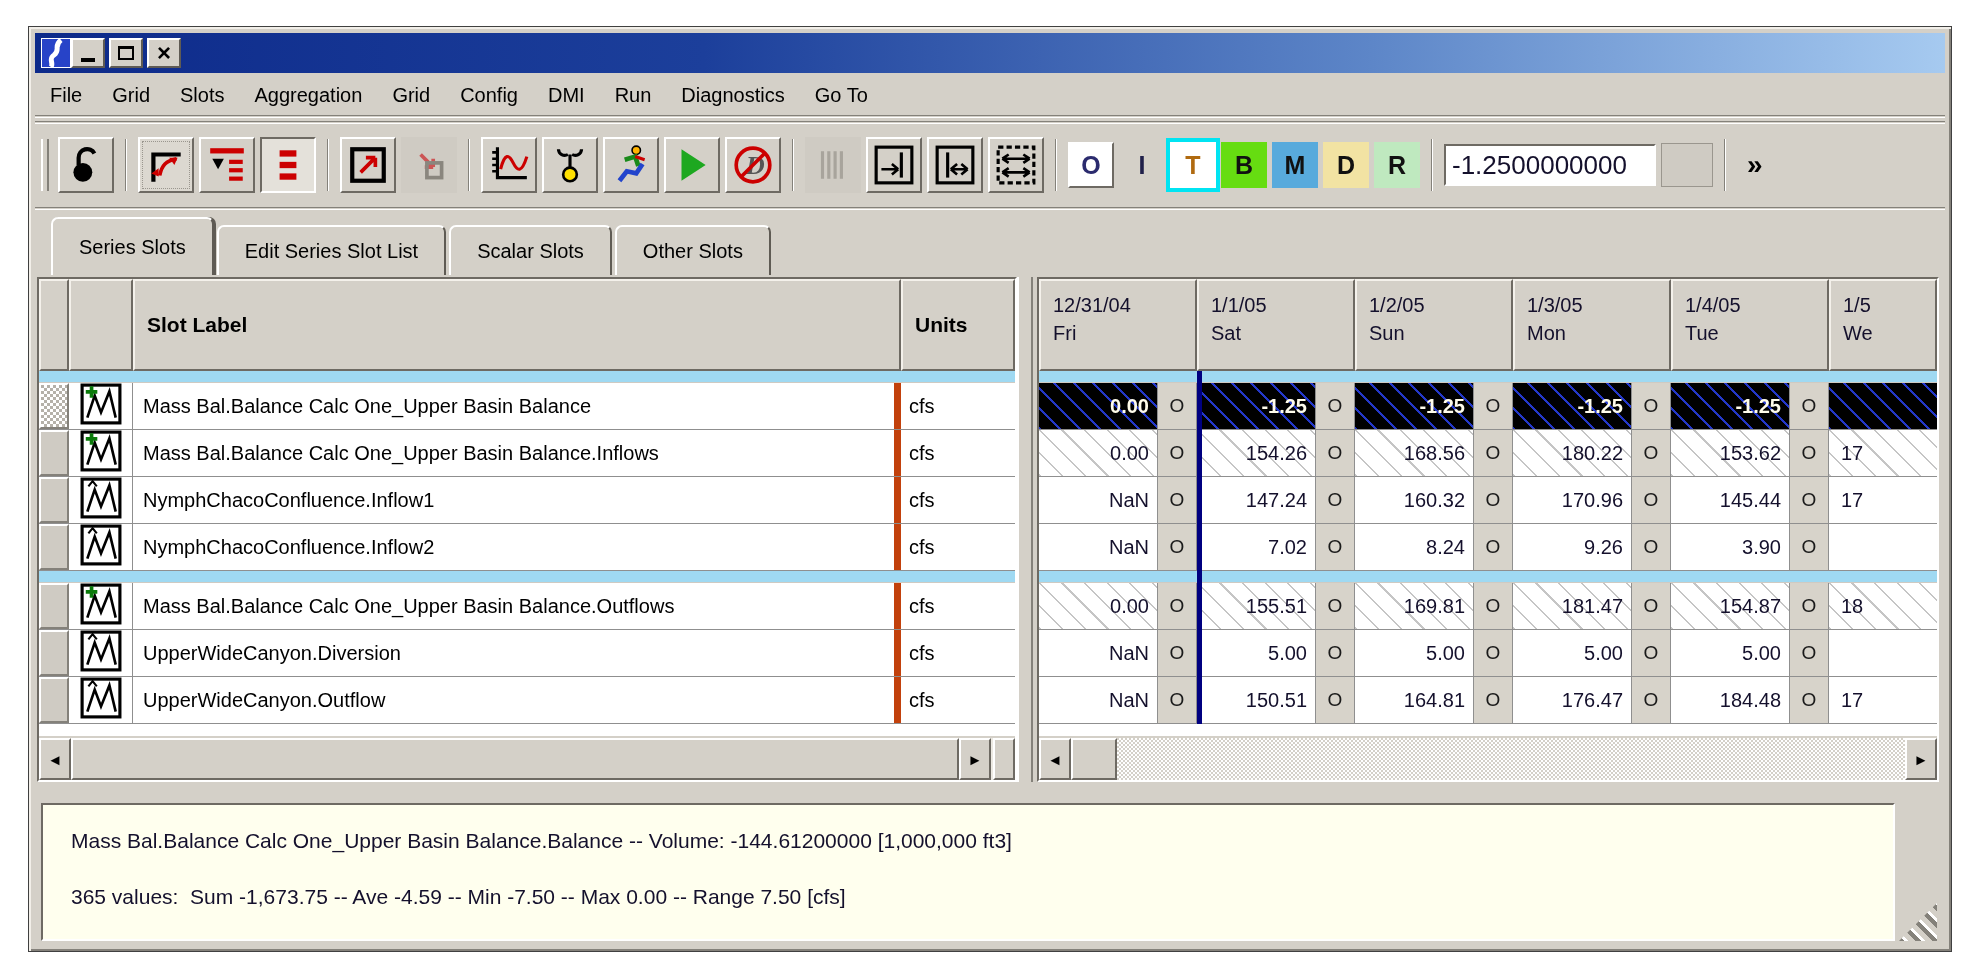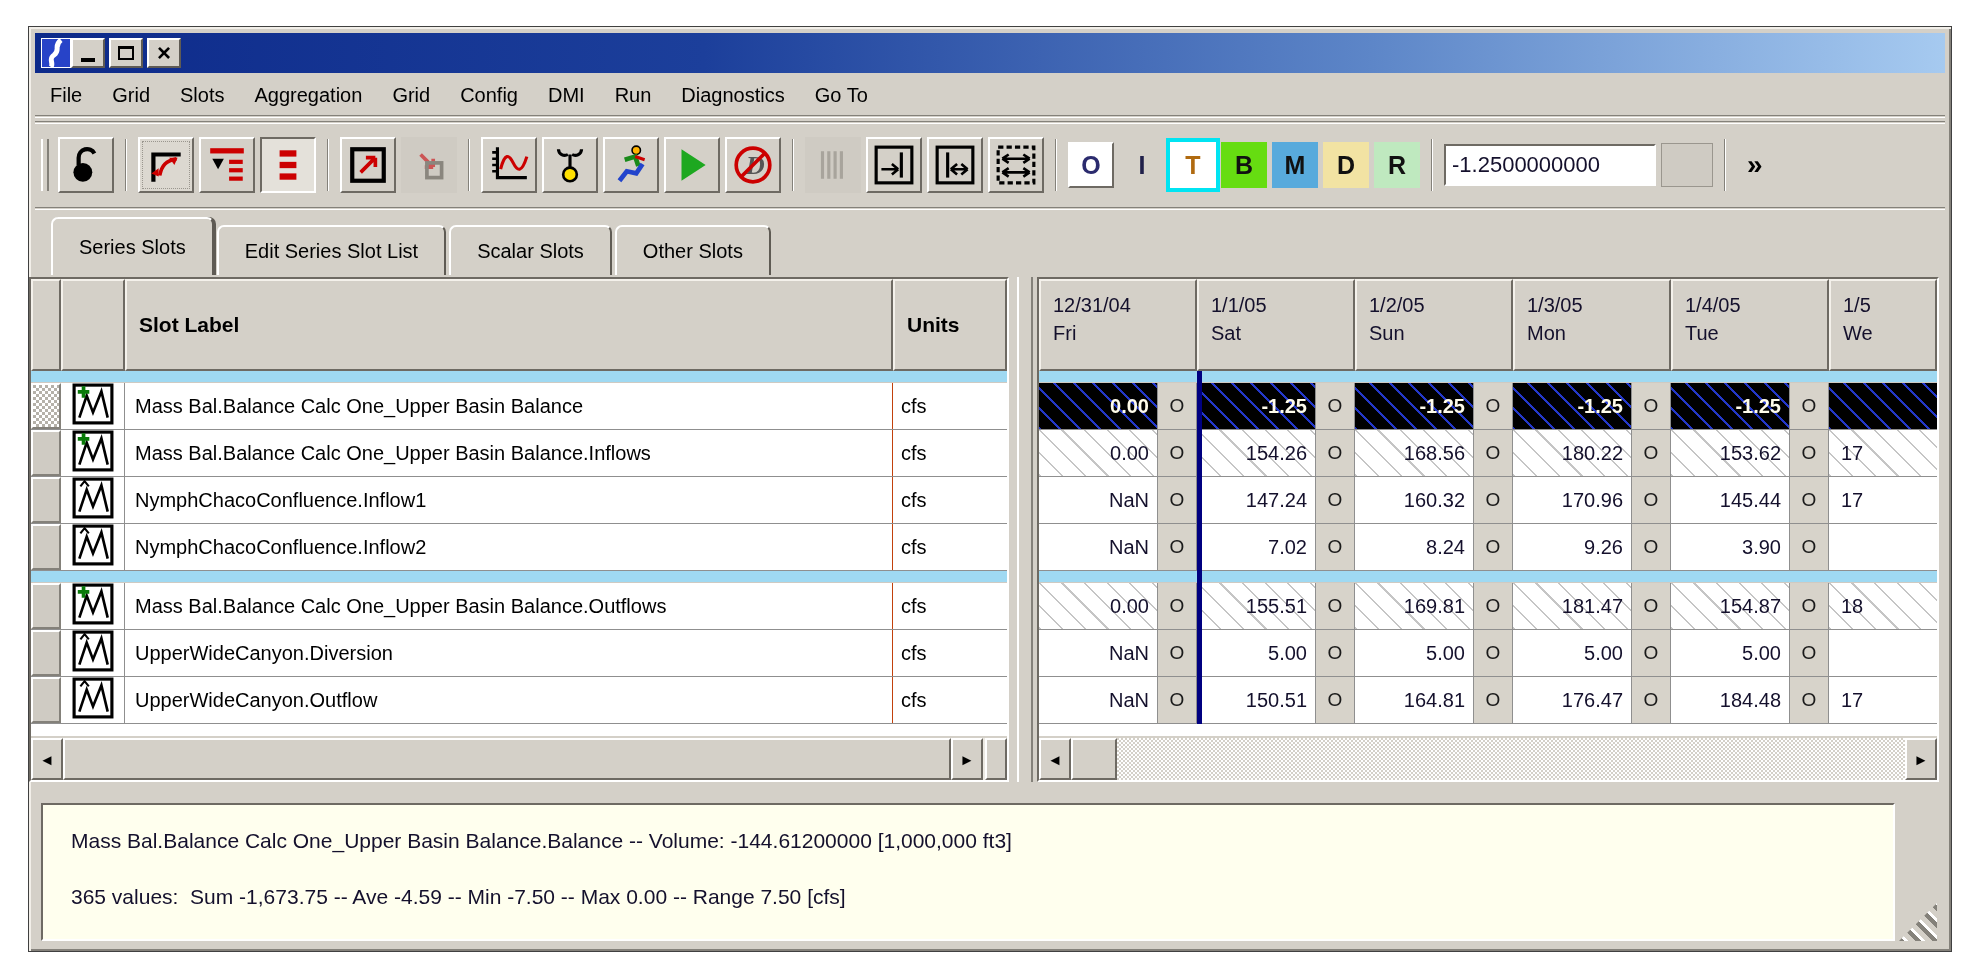--- a/index.html
+++ b/index.html
@@ -38,57 +38,57 @@
   .tb-btn{width:56px;height:56px;background:#D4D0C8;border:2px solid;border-color:#fff #6e6a63 #6e6a63 #fff;
     display:flex;align-items:center;justify-content:center;padding:0;}
   .tb-btn.framed{outline:1px dotted #9a968e;outline-offset:-5px;background:#DCD8D0;}
   .tb-btn.pressed{border-color:#6e6a63 #fff #fff #6e6a63;background:#E4E1DA;}
   .tb-btn.disabled{border-color:transparent;background:#CFCBC3;}
   .tb-btn svg{width:42px;height:42px;display:block;}
   .tb-letter{width:46px;height:46px;border:none;font-size:25px;font-weight:bold;
     display:flex;align-items:center;justify-content:center;padding:0;}
   .tb-letter.raisedbtn{border:2px solid;border-color:#fff #6e6a63 #6e6a63 #fff;}
   .tb-input{width:212px;height:42px;border:2px solid;border-color:#6e6a63 #fff #fff #6e6a63;
-    background:#fff;font-size:22px;font-family:"Liberation Sans",sans-serif;padding:10px 6px;color:#14102c;}
+    background:#fff;font-size:26px;font-family:"Liberation Sans",sans-serif;padding:10px 6px;color:#14102c;}
   .tb-box{width:52px;height:44px;background:#CFCBC3;border:1px solid #9a968e;}
   .tb-more{font-size:28px;font-weight:bold;margin-left:10px;}
 
   
   .tabbar{position:absolute;left:22px;top:188px;height:60px;display:flex;align-items:flex-end;}
   .tab{background:#D4D0C8;border-top:2px solid #fff;border-left:2px solid #fff;
     border-right:2px solid #5f5b54;border-radius:7px 7px 0 0;padding:0 26px;font-size:20px;
     height:50px;line-height:48px;margin-right:3px;white-space:nowrap;}
   .tab.active{height:58px;line-height:56px;position:relative;z-index:3;
     box-shadow:2px 0 0 #5f5b54;}
 
   
   .pane{position:absolute;top:250px;height:505px;border:2px solid;border-color:#6e6a63 #fff #fff #6e6a63;
     background:#D4D0C8;overflow:hidden;}
-  .lpane{left:0;width:980px;}
+  .lpane{left:8px;width:980px;}
   .rpane{left:1008px;width:902px;}
   .splitter{position:absolute;left:988px;top:250px;width:16px;height:505px;background:#D4D0C8;
     border-left:2px solid #fff;border-right:2px solid #84817a;}
 
   .grid-header{position:absolute;left:0;top:0;right:0;height:92px;display:flex;}
   .hcell{background:#D4D0C8;border:2px solid;border-color:#f4f1eb #6e6a63 #6e6a63 #f4f1eb;}
   .hcell.lblh{font-weight:bold;font-size:21px;display:flex;align-items:center;padding-left:12px;}
   .dhead{font-size:20px;padding:10px 0 0 12px;line-height:28px;color:#14102c;}
   .dhead div{white-space:nowrap;overflow:hidden;}
 
   .grid-body{position:absolute;left:0;top:92px;right:0;bottom:44px;background:#fff;overflow:hidden;}
   .bluesep{height:12px;background:#9FD9F2;border-bottom:1px solid #cfcac2;}
   .trow{height:47px;display:flex;border-bottom:1px solid #8f8f8f;background:#fff;}
 
   .gripcell{width:30px;background:#CFCBC3;border:2px solid;border-color:#fff #84817a #84817a #fff;}
   .gripcell.gripsel{background:repeating-conic-gradient(#fff 0 25%,#b5b1a9 0 50%) 0 0/6px 6px;}
   .iconcell{width:64px;display:flex;align-items:center;justify-content:center;
     border-right:1px solid #8f8f8f;background:#fff;}
   .iconcell svg{width:42px;height:42px;}
   .lblcell{width:768px;font-size:20px;display:flex;align-items:center;padding-left:10px;
-    border-right:1px solid #c2410c;white-space:nowrap;overflow:hidden;}
+    border-right:7px solid #c2410c;white-space:nowrap;overflow:hidden;}
   .unitcell{flex:1;font-size:20px;display:flex;align-items:center;padding-left:8px;}
 
   .vcell{width:118px;font-size:20px;display:flex;align-items:center;justify-content:flex-end;
     padding-right:8px;white-space:nowrap;overflow:hidden;color:#14102c;}
   .vcell.lastcol{width:108px;justify-content:flex-start;padding-left:12px;}
   .flagcell{width:40px;background:#D7D3CA;display:flex;align-items:center;justify-content:center;
     font-size:19px;border-left:1px solid #8f8f8f;border-right:1px solid #8f8f8f;color:#1a1a1a;}
   .hatch{background-image:repeating-linear-gradient(45deg,rgba(140,140,140,.5) 0 1.5px,transparent 1.5px 16px);}
   .sel{background-color:#000;background-image:repeating-linear-gradient(45deg,#2438c8 0 2px,transparent 2px 14px);
     color:#fffceb;font-weight:bold;}

